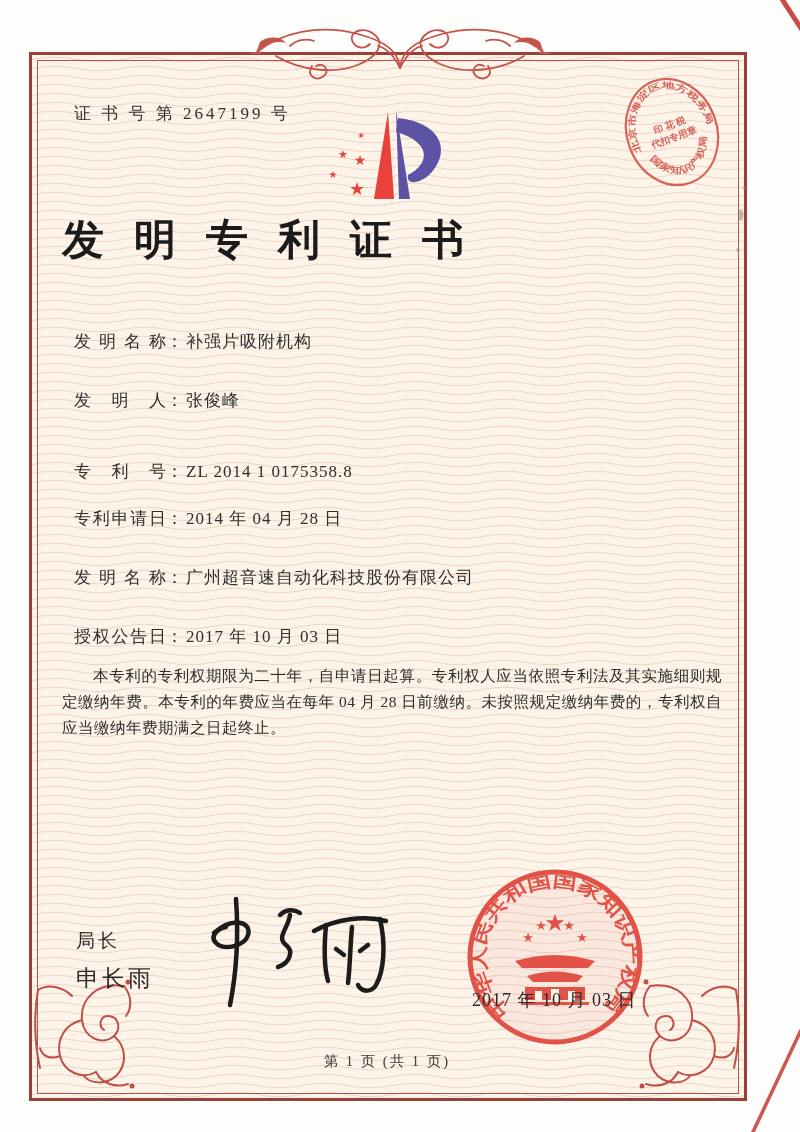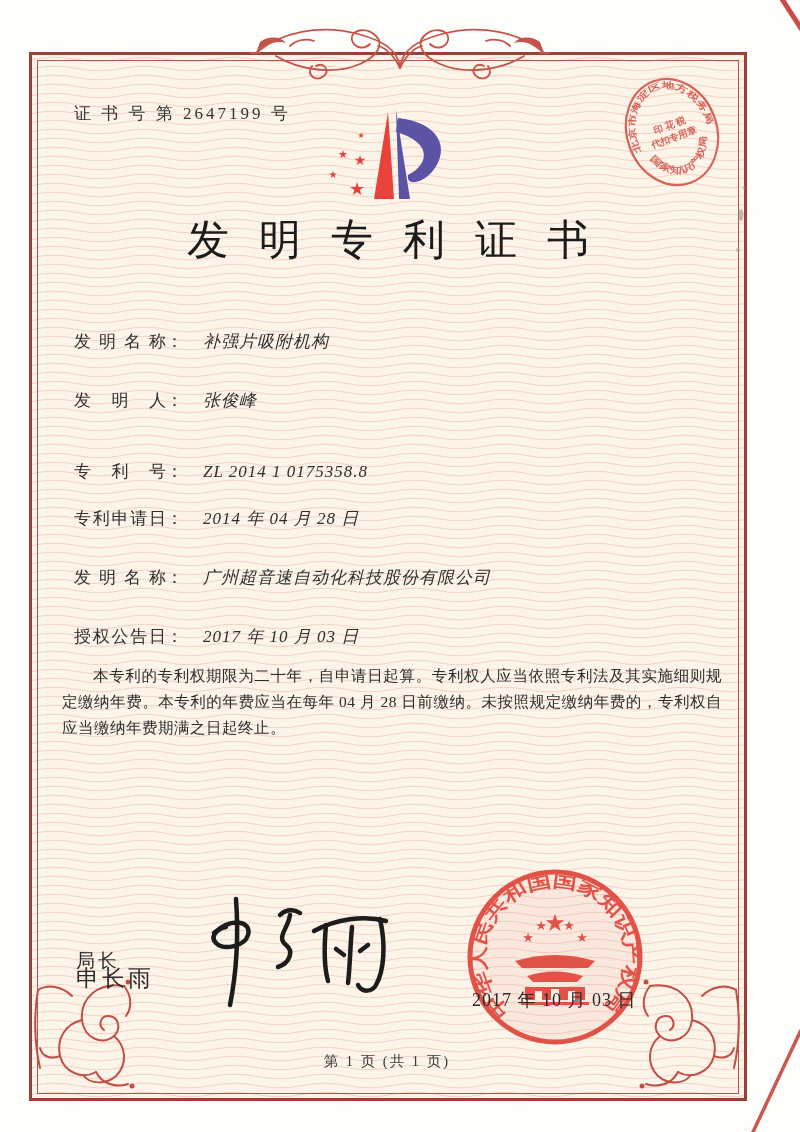--- a/index.html
+++ b/index.html
@@ -12,35 +12,35 @@
   .paper-bg{position:absolute;left:32px;top:55px;width:712px;height:1043px;z-index:1;}
   .frame-outer{position:absolute;left:29px;top:52px;width:712px;height:1043px;border:3px solid #9a4038;z-index:2;}
   .frame-inner{position:absolute;left:37px;top:60px;width:700px;height:1032px;border:1px solid #ad584e;z-index:2;}
   .ornament-top{position:absolute;left:250px;top:16px;width:300px;height:76px;z-index:3;}
   .corner{position:absolute;width:130px;height:125px;z-index:3;}
   .corner-bl{left:28px;top:972px;}
   .corner-br{left:616px;top:972px;transform:scaleX(-1);}
   .cert-no{position:absolute;left:74px;top:102px;font-size:17px;letter-spacing:3px;color:#333;z-index:4;}
   .logo{position:absolute;left:322px;top:104px;width:138px;height:102px;z-index:4;}
   .title{
-    position:absolute;left:32px;top:212px;width:712px;text-align:center;
-    font-size:42px;font-weight:400;color:#1b1b1b;letter-spacing:30px;padding-left:30px;
+    position:absolute;left:32px;top:212px;width:712px;text-align:left;
+    font-size:42px;font-weight:700;color:#1b1b1b;letter-spacing:30px;padding-left:30px;
     box-sizing:border-box;z-index:4;line-height:56px;
   }
   .fields{position:absolute;left:74px;top:0;width:600px;z-index:4;}
   .field-row{position:absolute;left:0;font-size:17px;color:#2f2f2f;white-space:nowrap;}
   .f-label{display:inline-block;width:92px;text-align:justify;text-align-last:justify;}
   .f-colon{display:inline-block;}
-  .f-value{margin-left:20px;letter-spacing:1px;font-style:italic;}
+  .f-value{margin-left:3px;letter-spacing:1px;}
   .paras{
     position:absolute;left:62px;top:663px;width:660px;z-index:4;
     font-size:15.5px;line-height:26px;color:#2e2e2e;text-align:justify;letter-spacing:0.5px;
   }
   .paras p{margin:0;text-indent:2em;}
-  .sig-title{position:absolute;left:76px;top:928px;font-size:19px;letter-spacing:3px;color:#2b2b2b;z-index:4;margin-top:20px;}
+  .sig-title{position:absolute;left:76px;top:928px;font-size:19px;letter-spacing:3px;color:#2b2b2b;z-index:4;}
   .sig-name{position:absolute;left:76px;top:963px;font-size:23px;letter-spacing:3px;color:#2b2b2b;z-index:4;}
   .signature{position:absolute;left:188px;top:893px;width:210px;height:115px;z-index:4;}
   .seal{position:absolute;left:455px;top:845px;width:200px;height:225px;z-index:5;opacity:0.95;}
   .seal-date{position:absolute;left:472px;top:988px;font-size:18px;letter-spacing:1px;color:#2a2a2a;z-index:6;white-space:nowrap;}
   .footer{position:absolute;left:280px;top:1052px;width:170px;text-align:right;font-size:14.5px;letter-spacing:2px;color:#3a3a3a;z-index:4;}
   .stamp{position:absolute;left:612px;top:70px;width:120px;height:130px;z-index:5;opacity:0.92;}
   .artifacts{position:absolute;inset:0;width:800px;height:1132px;z-index:7;pointer-events:none;}
 </style>
 </head>
 <body>

